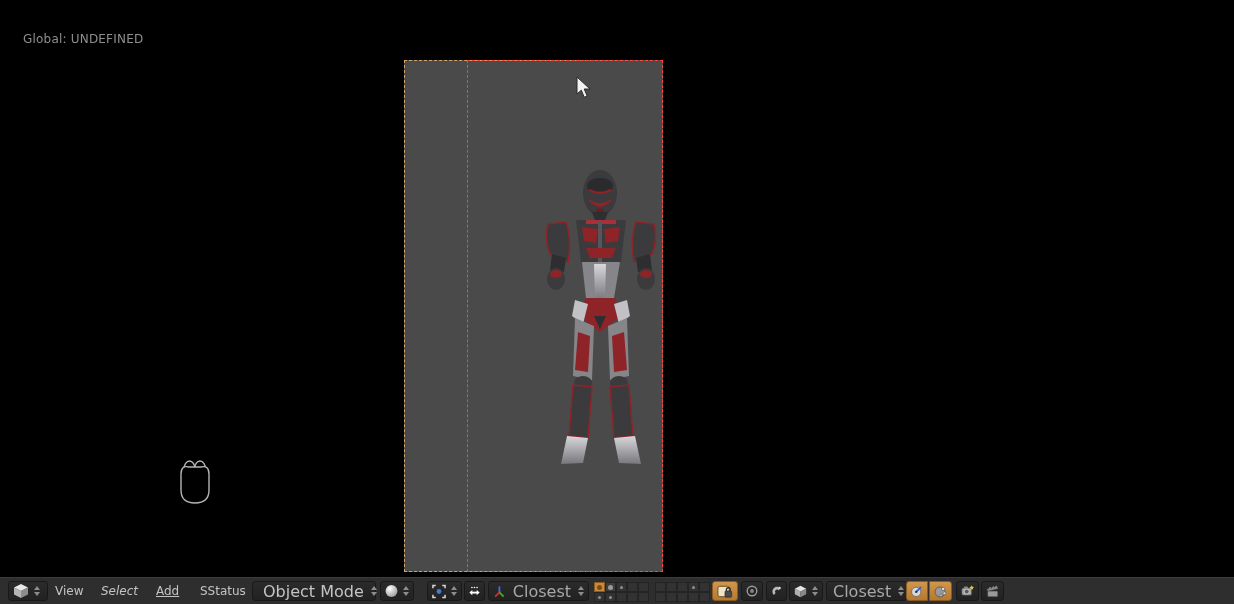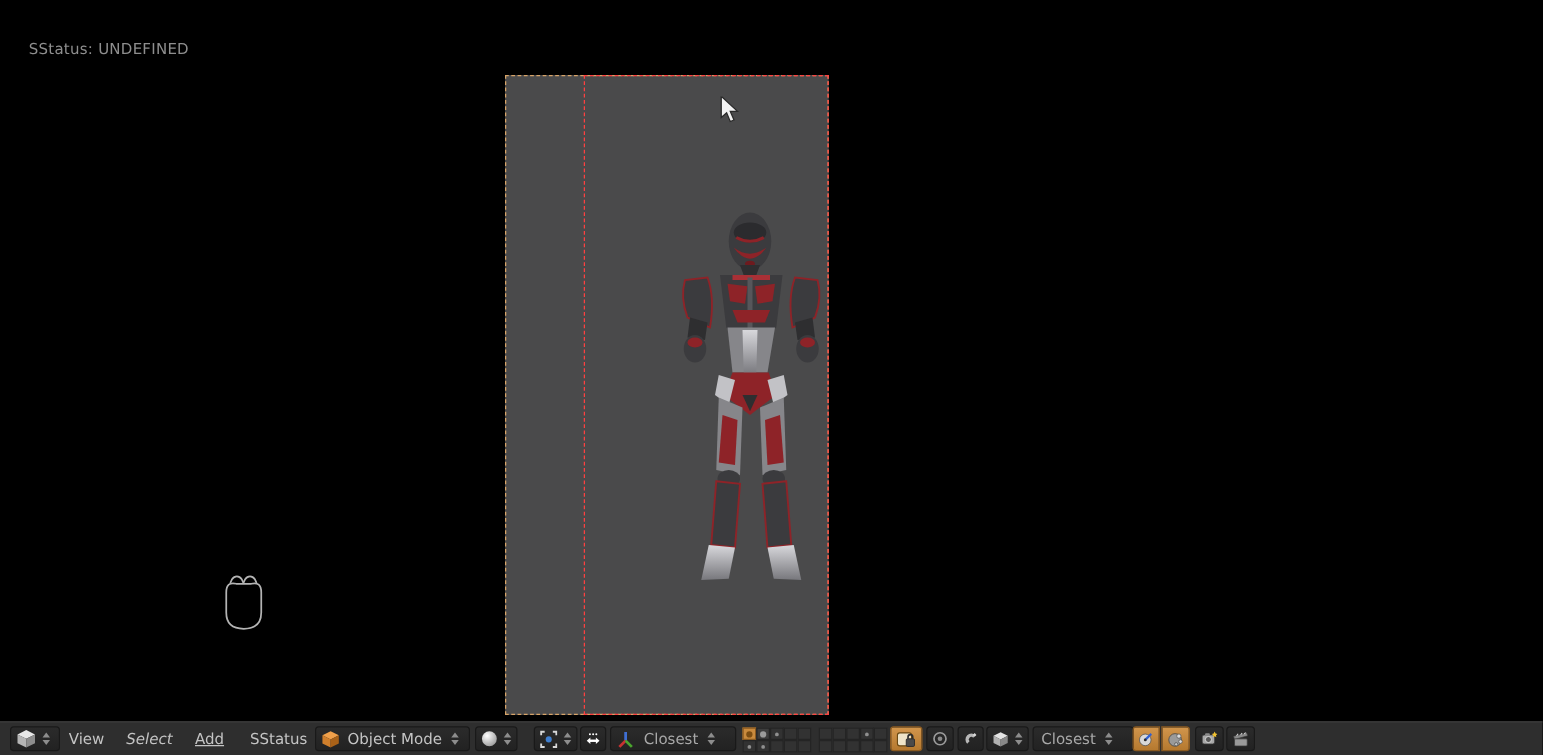--- a/index.html
+++ b/index.html
@@ -14,21 +14,21 @@
                  background:var(--viewport-gray,#4a4a4b);
                  border:1px dashed var(--camera-border,#d8a468); }
   #render-border { position:absolute; left:62px; top:-1px; right:-1px; bottom:-1px;
                    border:1px dashed var(--render-border,#ff3d3d); pointer-events:none; }
 
   
   #header { position:absolute; left:0; top:577px; width:1234px; height:27px;
             background:var(--header-bg,#2e2e2e); border-top:1px solid #3c3c3c; }
   .hbtn { position:absolute; top:3px; height:20px; display:flex; align-items:center;
           background:linear-gradient(#2b2b2b,#222222); border:1px solid #191919;
-          border-radius:3px; color:var(--text,#c4c4c4); font-size:12px; padding:0 4px; cursor:default; }
+          border-radius:3px; color:var(--text,#c4c4c4); font-size:16px; padding:0 4px; cursor:default; }
   .hbtn.active { background:linear-gradient(#d1954c,#b5792f); border-color:#8a5a20; }
   .menu-item { position:absolute; top:3px; height:20px; display:flex; align-items:center;
                color:var(--text,#c4c4c4); font-size:12px; cursor:default; }
   .updn { display:flex; flex-direction:column; align-items:center; gap:2px; margin-left:5px; }
   .updn i { display:block; width:0; height:0; border-left:3px solid transparent; border-right:3px solid transparent; }
   .updn .up { border-bottom:4px solid #8d8d8d; }
   .updn .dn { border-top:4px solid #8d8d8d; }
   .lbl { padding:0 2px; white-space:nowrap; }
 
   
@@ -42,21 +42,21 @@
   .layer-cell.dot::after { content:""; width:5px; height:5px; border-radius:50%; background:#9a9a9a; }
   .layer-cell.small::after { content:""; width:3px; height:3px; border-radius:50%; background:#8f8f8f; }
 
   svg { display:block; }
 </style>
 </head>
 <body>
 
 <div id="stage">
 
-  <div id="status-text">SStatus: UNDEFINED</div>
+  <div id="status-text">Global: UNDEFINED</div>
 
   <div id="camera-view">
     <div id="render-border"></div>
 
     <svg class="abs" style="left:137px; top:105px;" width="118" height="302" viewBox="0 0 118 302">
       <defs>
         <linearGradient id="silverG" x1="0" y1="0" x2="0" y2="1">
           <stop offset="0" stop-color="#d8d8dc"></stop>
             <stop offset="1" stop-color="#77777c"></stop>
         </linearGradient>

